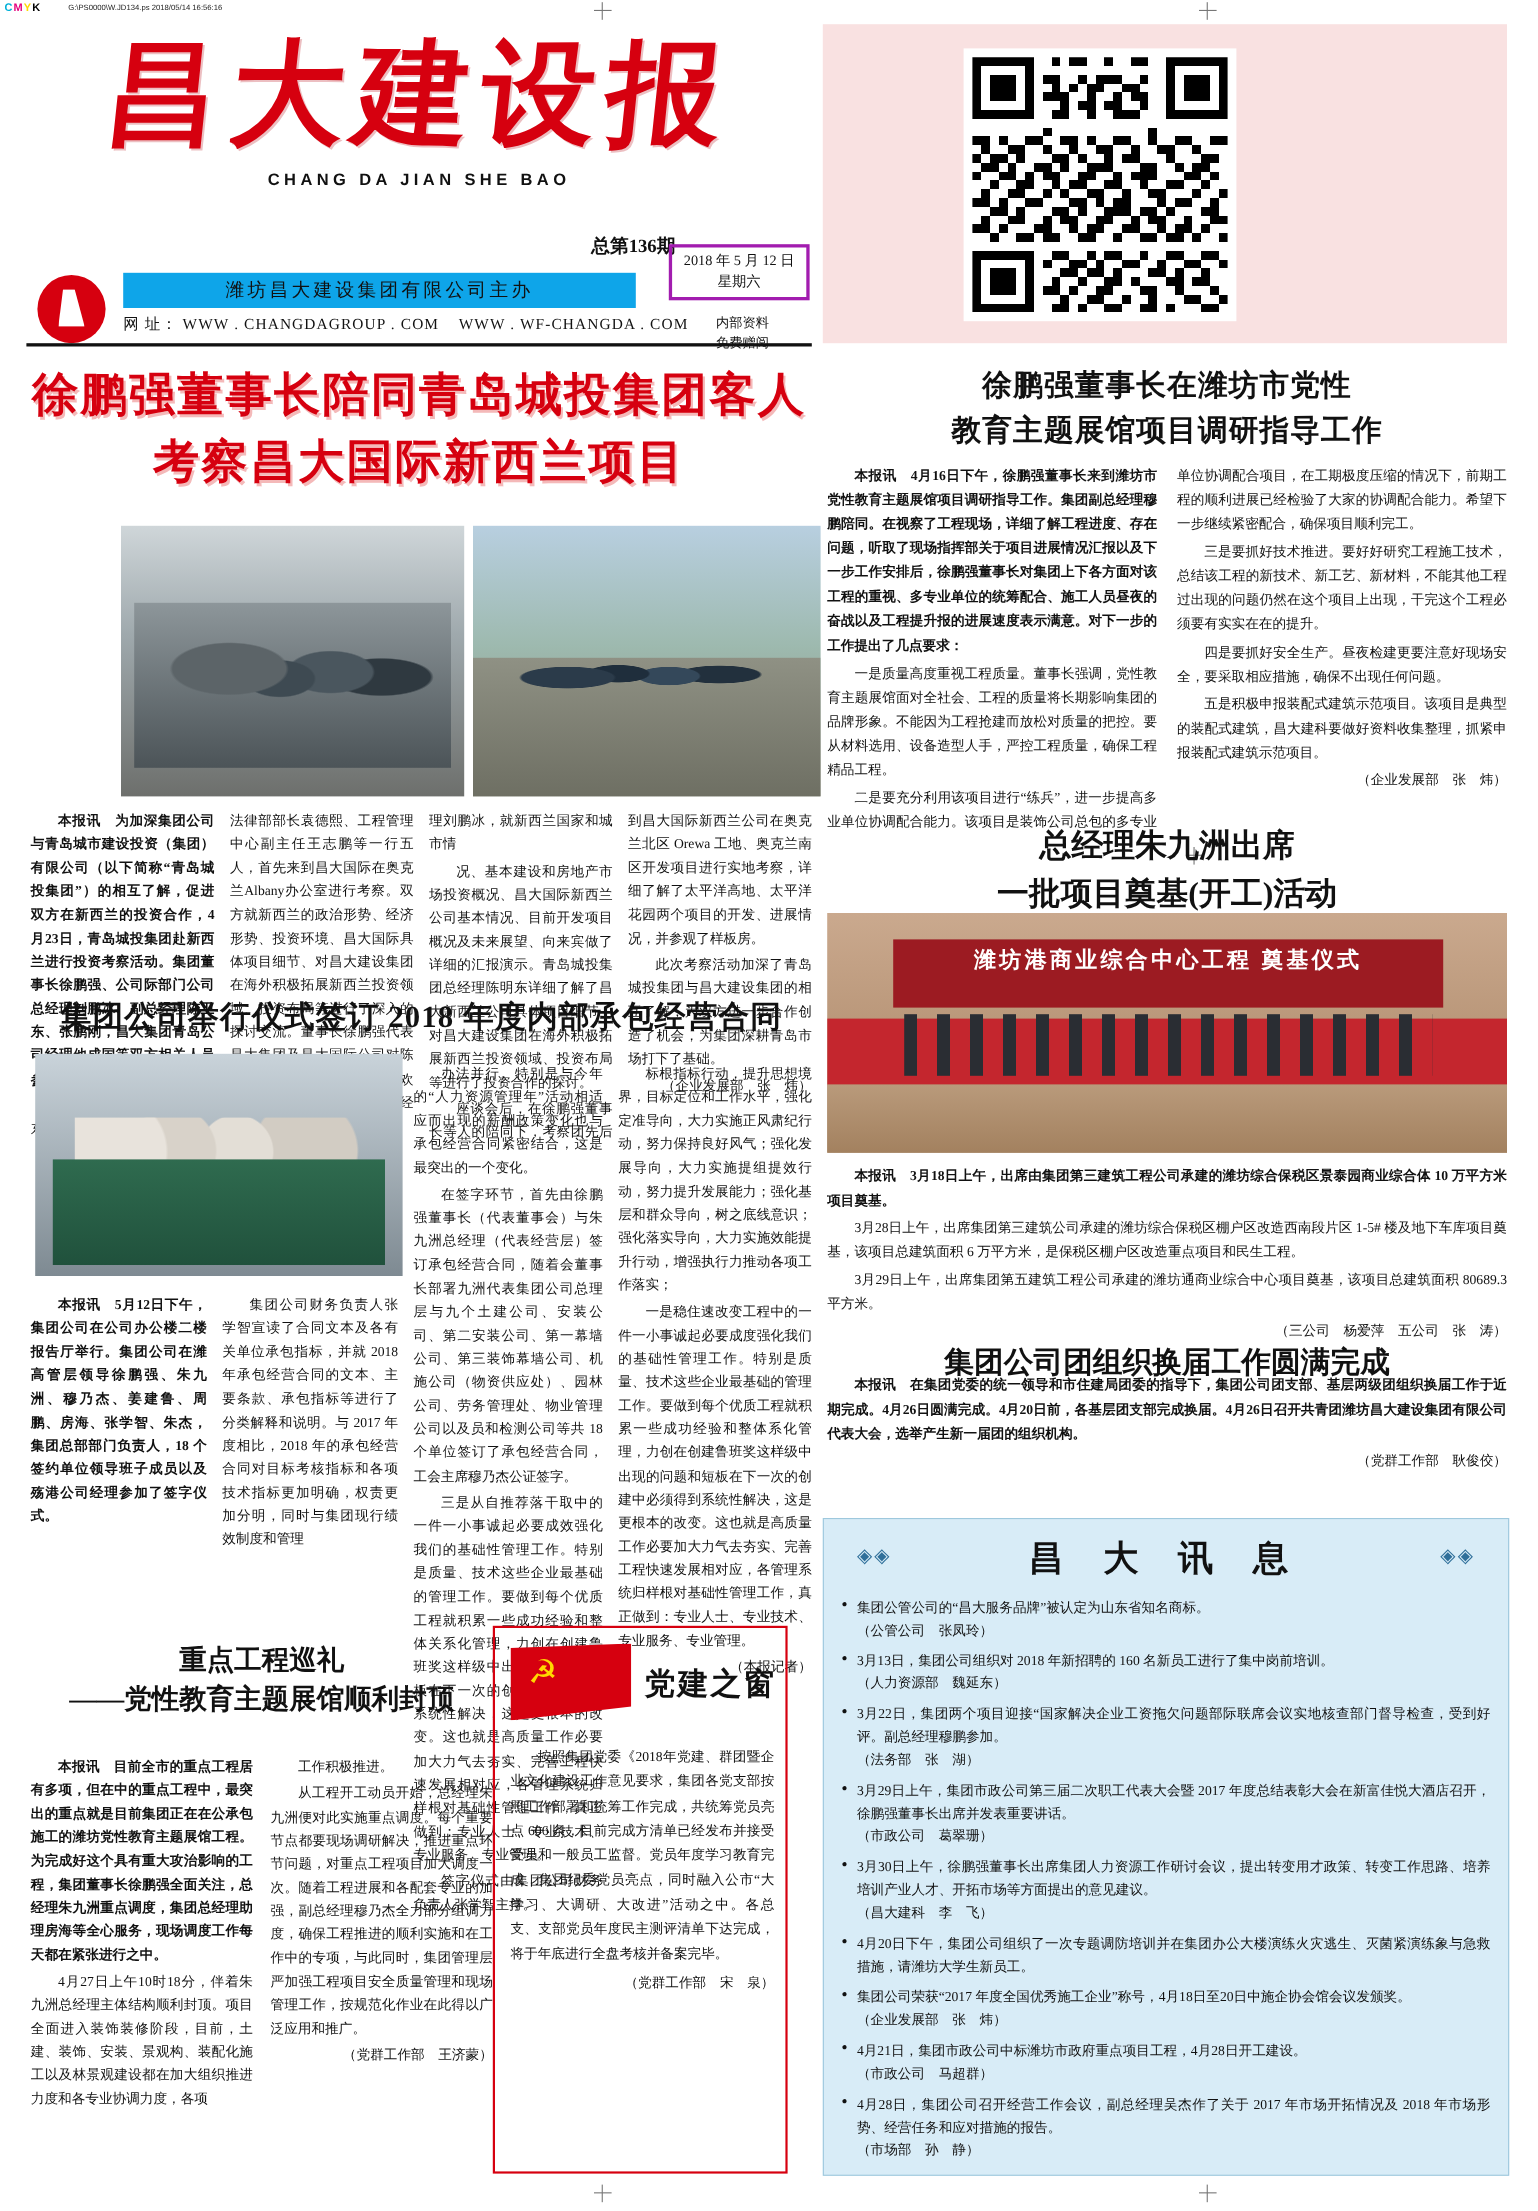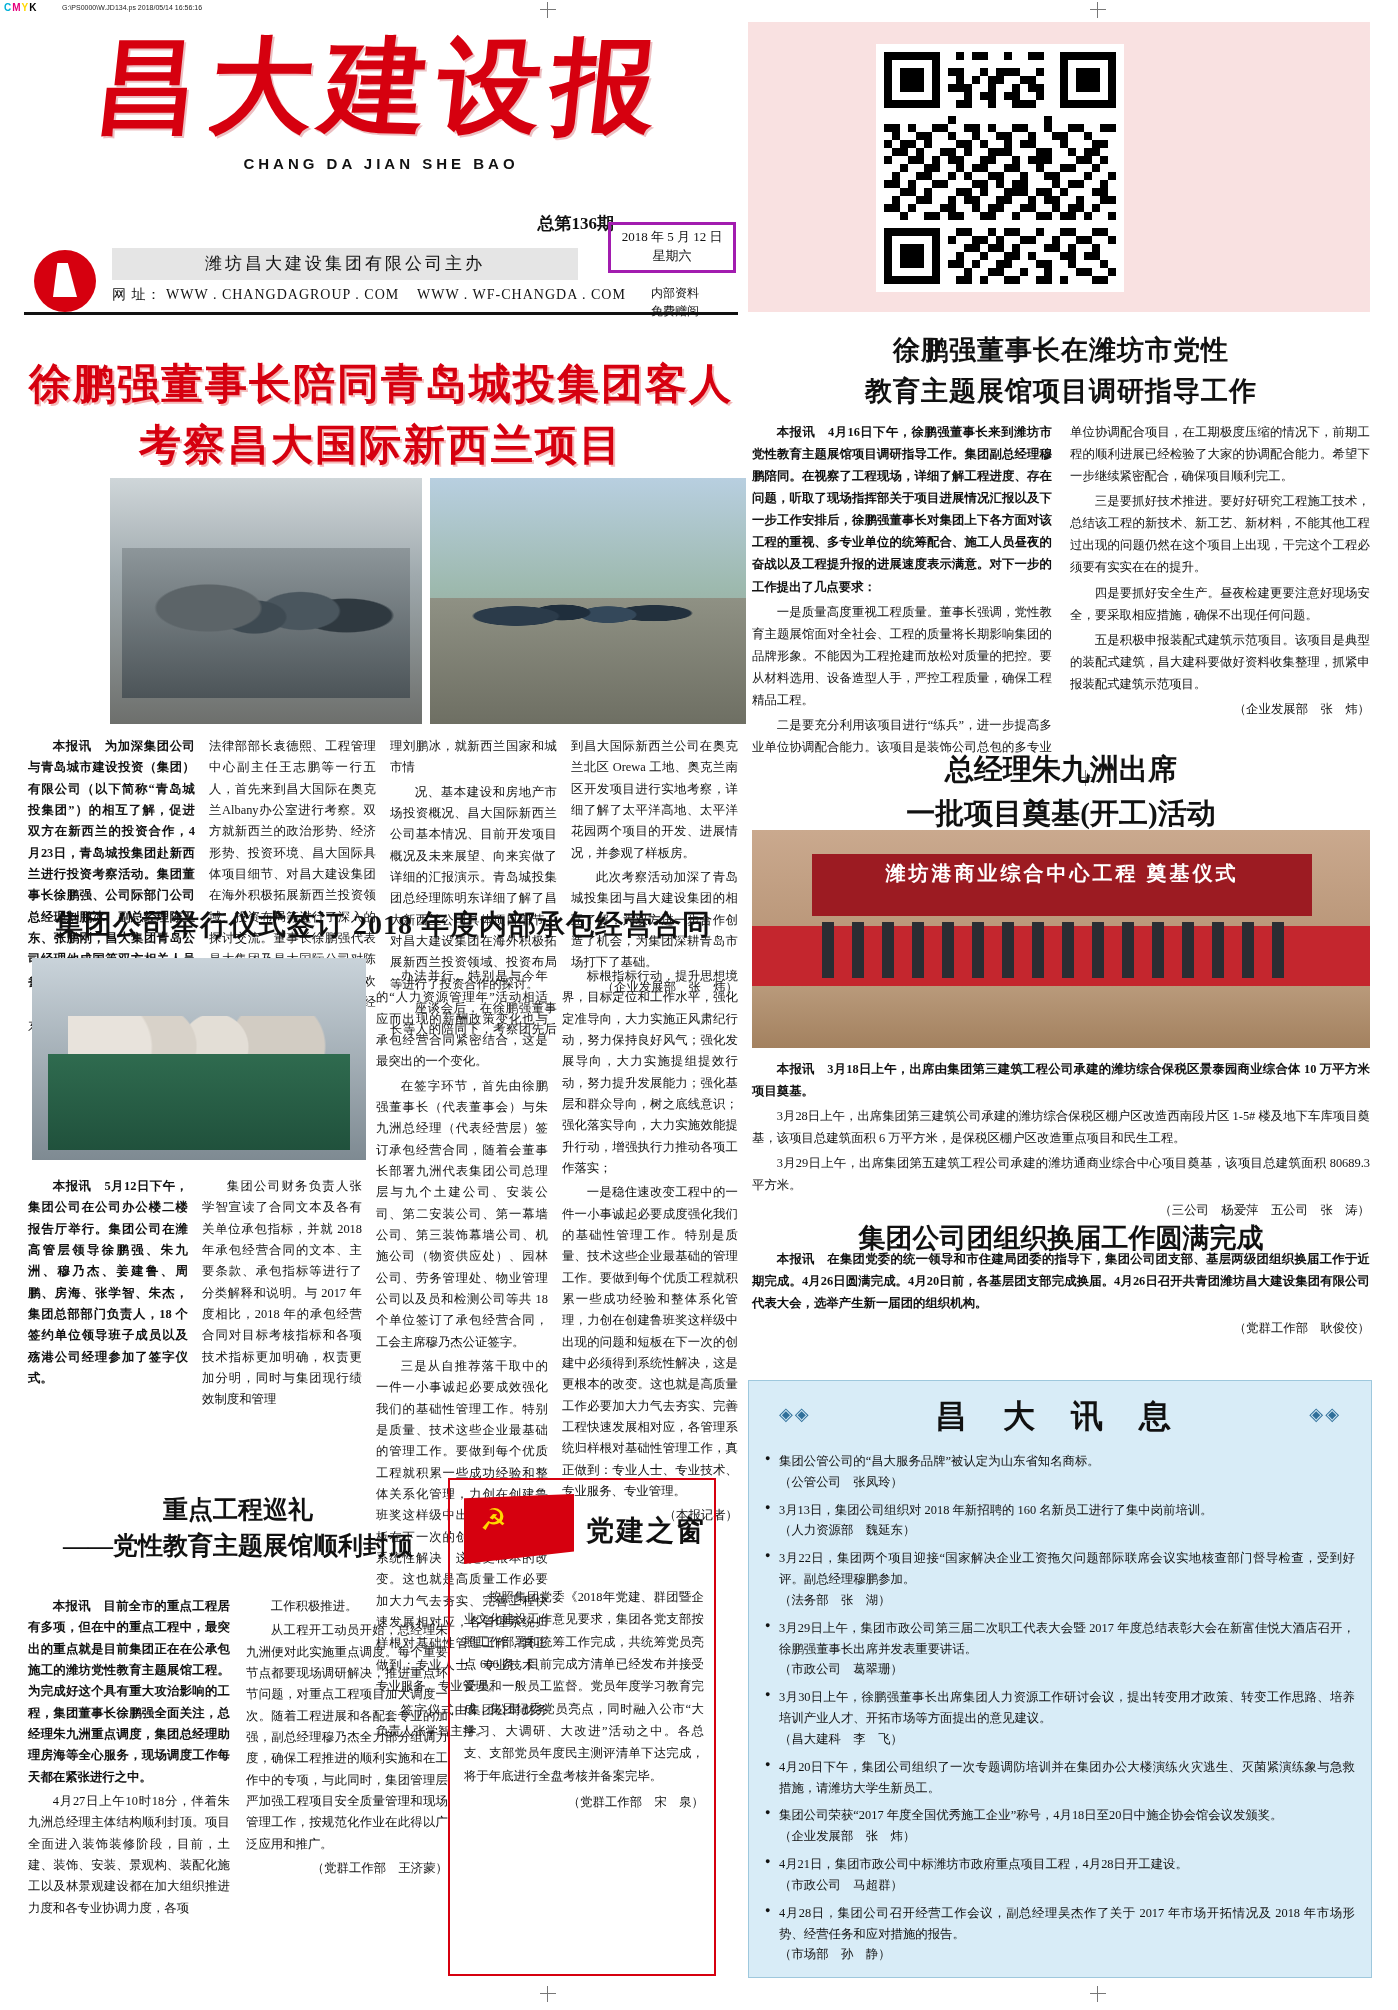--- a/index.html
+++ b/index.html
@@ -42,41 +42,40 @@
   .mh-issue { position:absolute; right:120px; top:186px; font-size:17px; font-weight:bold; }
   .mh-row { position:absolute; left:0; top:218px; width:706px; height:78px; }
   .mh-logo { position:absolute; left:6px; top:6px; width:62px; height:62px; border-radius:50%; background:#d6000f; }
   .mh-logo:after{
     content:""; position:absolute; left:19px; top:13px; width:24px; height:34px;
     background:#fff;
     clip-path: polygon(0 100%, 18% 0, 62% 0, 100% 100%);
   }
   .mh-org {
     position:absolute; left:84px; top:4px; width:466px; height:32px;
-    background:#e5e5e5; text-align:center; font-size:17px; letter-spacing:3px; line-height:32px;
+    background:#0ea5e9; text-align:center; font-size:17px; letter-spacing:3px; line-height:32px;
   }
   .mh-url { position:absolute; left:84px; top:42px; width:520px; font-size:14px; letter-spacing:1px; }
   .mh-date {
     position:absolute; left:580px; top:196px; width:128px; border:3px solid #a21caf;
     text-align:center; font-size:13px; padding:3px 0 4px; line-height:1.45;
   }
   .mh-free { position:absolute; left:592px; top:258px; width:110px; text-align:center; font-size:12px; line-height:1.5; }
   .mh-rule { position:absolute; left:24px; top:312px; width:714px; height:3px; background:#111; }
 
   
   .qrpanel { position:absolute; left:748px; top:22px; width:622px; height:290px; background:#f9e1e1; }
   .qrbox { position:absolute; left:128px; top:22px; width:248px; height:248px; background:#fff; padding:8px; }
   .qr { width:100%; height:100%; }
 
   
   .lead-title {
     position:absolute; left:28px; top:330px; width:706px; text-align:center;
     color:#d6000f; font-size:42px; font-weight:bold; letter-spacing:2px; line-height:1.45;
     text-shadow: 2px 2px 0 #f4b9b9;
-    margin-top: 24px;
   }
   .lead-photos { position:absolute; left:110px; top:478px; width:636px; height:246px; display:flex; gap:8px; }
   .ph { position:relative; overflow:hidden; }
   .ph1 { width:312px; height:246px; background:linear-gradient(180deg,#cfd6d9 0%, #9fa9ad 40%, #6d6f6c 100%); }
   .ph2 { width:316px; height:246px; background:linear-gradient(180deg,#b8cfe0 0%, #9db9ae 45%, #8b8d7e 100%); }
   .ph1:before{ content:""; position:absolute; left:12px; top:70px; width:288px; height:150px;
     background:radial-gradient(ellipse at 30% 40%, #5c6468 0 18%, transparent 19%),
                radial-gradient(ellipse at 46% 46%, #3e4a52 0 14%, transparent 15%),
                radial-gradient(ellipse at 62% 42%, #4a565e 0 15%, transparent 16%),
                radial-gradient(ellipse at 78% 45%, #2f3940 0 14%, transparent 15%),

